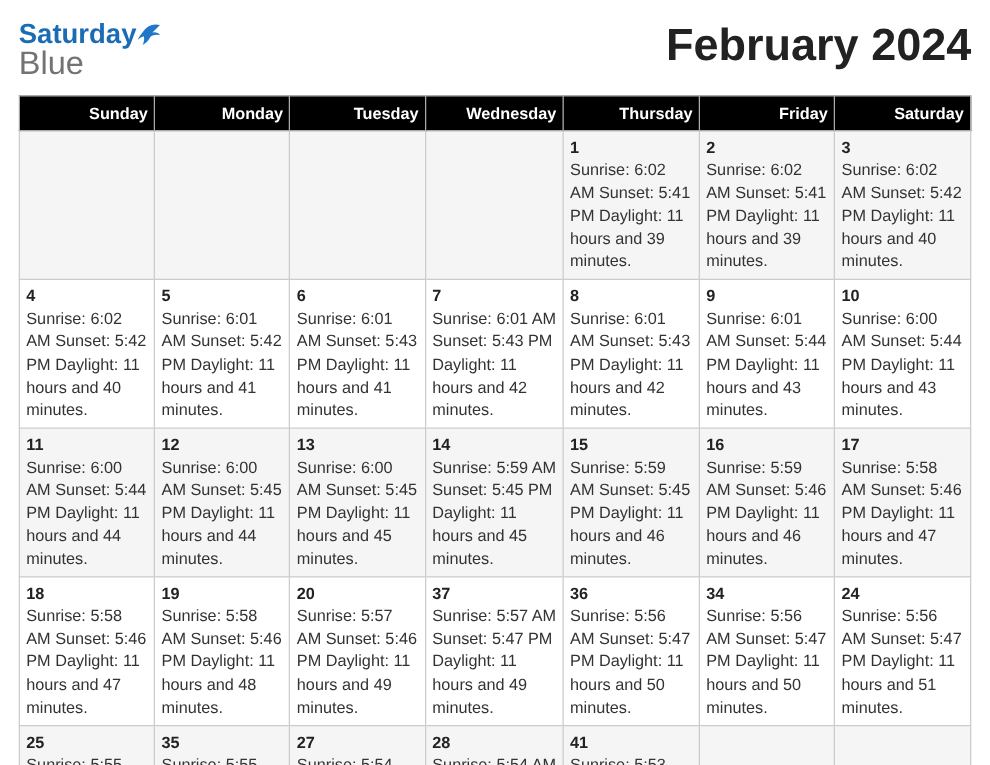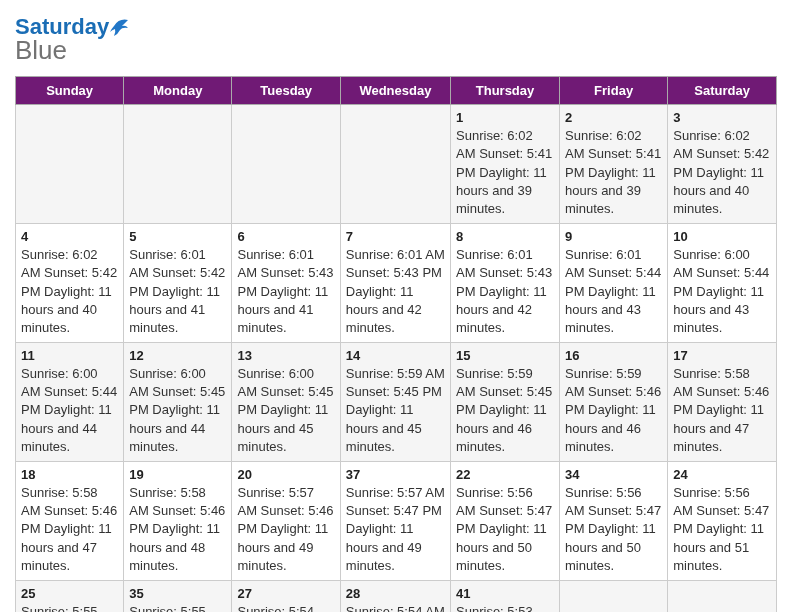--- a/index.html
+++ b/index.html
@@ -47,23 +47,23 @@
       font-size: 16px;
       font-weight: normal;
       color: #444;
     }
     table {
       width: 100%;
       border-collapse: collapse;
       font-size: 11px;
     }
     thead tr th {
-      background-color: #701a75;
+      background-color: #000000;
       color: #fff;
-      text-align: center;
+      text-align: right;
       padding: 6px 5px;
       font-size: 13px;
       border: 1px solid #aaa;
     }
     tbody tr td {
       vertical-align: top;
       padding: 5px;
       border: 1px solid #ccc;
       width: 113px;
       min-height: 80px;
@@ -96,20 +96,21 @@
       <div style="display:flex;align-items:center;">
         <span class="logo-text"><span>Saturday</span></span>
         <svg class="logo-icon" viewBox="0 0 18 22" fill="none" xmlns="http://www.w3.org/2000/svg">
           <path d="M4 10 Q9 2 18 4 Q14 8 12 10 Q16 9 18 12 Q12 11 10 14 Q8 18 4 20 Q6 16 5 13 Q2 14 0 16 Q2 12 4 10Z" fill="#2176c7"></path>
         </svg>
       </div>
       <div style="font-size:26px;font-weight:normal;color:#737373;margin-top:-4px;">Blue</div>
     </div>
   </div>
   <div class="title-block">
+    <h1>February 2024</h1>
   </div>
 </div>
 
 <table>
   <thead>
     <tr id="header-row">
         <th>Sunday</th>
         <th>Monday</th>
         <th>Tuesday</th>
         <th>Wednesday</th>
@@ -250,21 +251,21 @@
 Sunset: 5:46 PM
 Daylight: 11 hours and 49 minutes.</div>
         </td>
         <td>
           <span class="day-num">37</span>
           <div class="day-info">Sunrise: 5:57 AM
 Sunset: 5:47 PM
 Daylight: 11 hours and 49 minutes.</div>
         </td>
         <td>
-          <span class="day-num">22</span>
+          <span class="day-num">36</span>
           <div class="day-info">Sunrise: 5:56 AM
 Sunset: 5:47 PM
 Daylight: 11 hours and 50 minutes.</div>
         </td>
         <td>
           <span class="day-num">34</span>
           <div class="day-info">Sunrise: 5:56 AM
 Sunset: 5:47 PM
 Daylight: 11 hours and 50 minutes.</div>
         </td>

